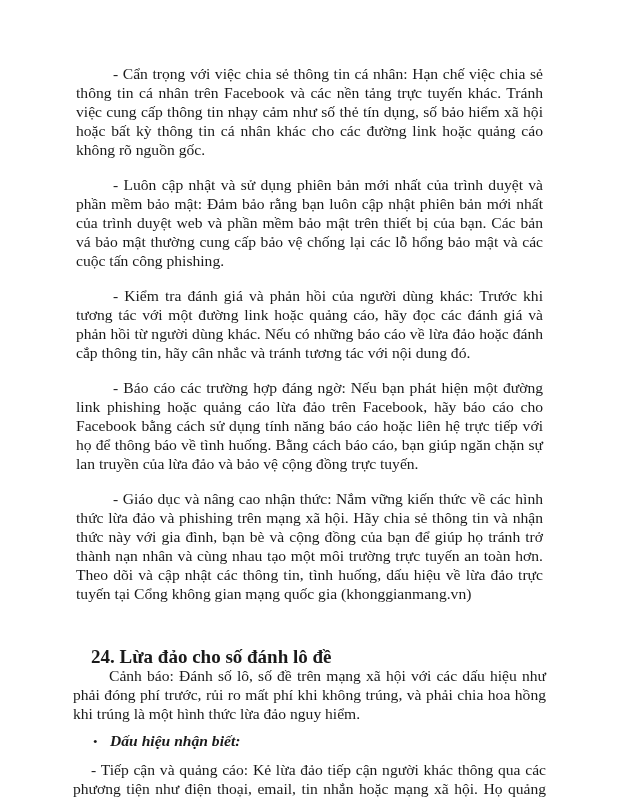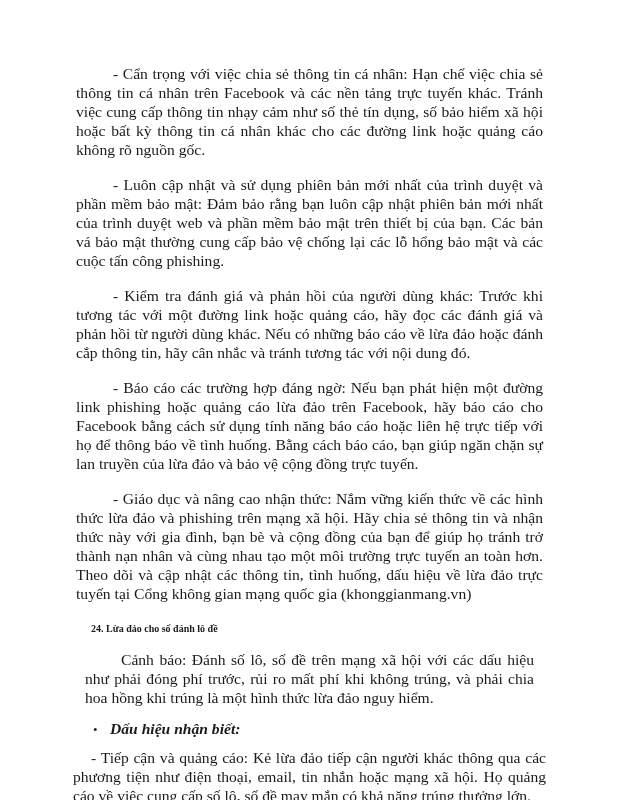--- a/index.html
+++ b/index.html
@@ -4,22 +4,22 @@
 <style>
   html, body { margin: 0; padding: 0; background: #ffffff; }
   body { width: 618px; height: 800px; position: relative; overflow: hidden; }
   .page {
     position: absolute; left: 73px; top: 61px; width: 473px;
     font-family: "Liberation Serif", serif; font-size: 15.6px; line-height: 19px;
     color: #1a1a1a;
   }
   .para { margin: 3px; text-align: justify; text-indent: 37px; }
   .gap { margin-top: 16px; }
-  .heading { margin: 16px 0 0 18px; font-weight: bold; font-size: 10px; }
-  .warn { margin: 12px; text-align: justify; text-indent: 36px; }
+  .heading { margin: 44px 0 0 18px; font-weight: bold; font-size: 19px; }
+  .warn { margin: 0; text-align: justify; text-indent: 36px; }
   .bullet-row { display: flex; align-items: baseline; margin-top: 8px; padding-left: 20px; }
   .bullet-dot { width: 17px; font-size: 13px; }
   .bullet-text { font-weight: bold; font-style: italic; text-align: center; }
   .last { margin: 9px 0 0 0; text-align: justify; text-indent: 18px; }
   
   .para, .warn, .last { text-align-last: left; }
 </style>
 </head>
 <body>
 

